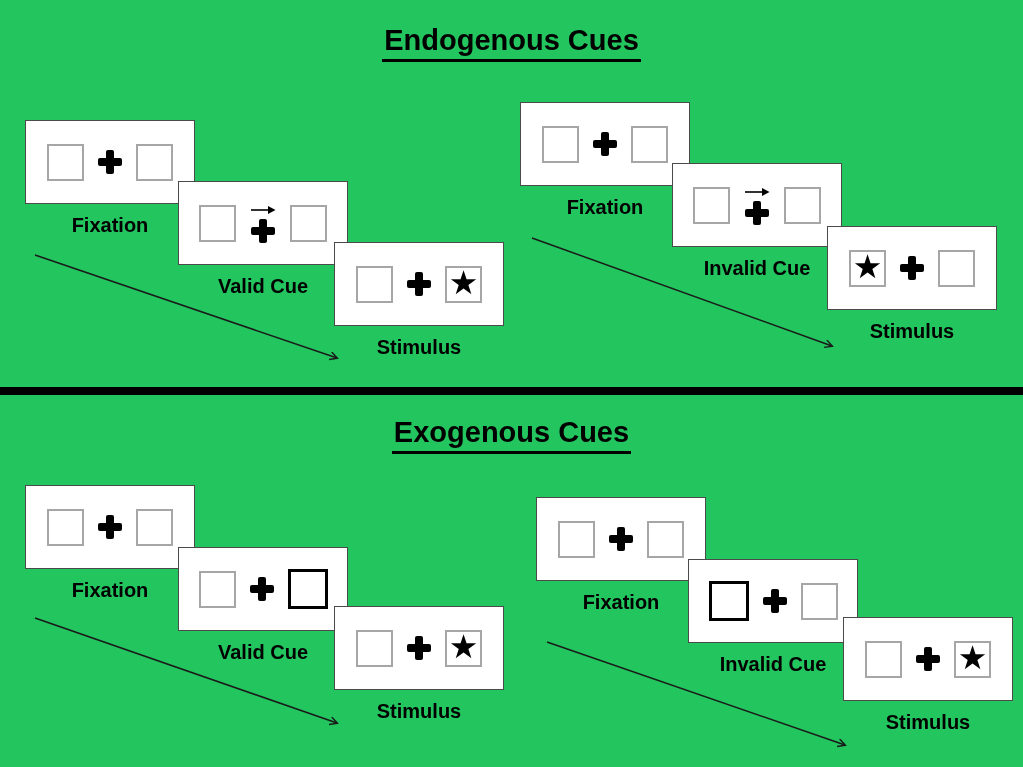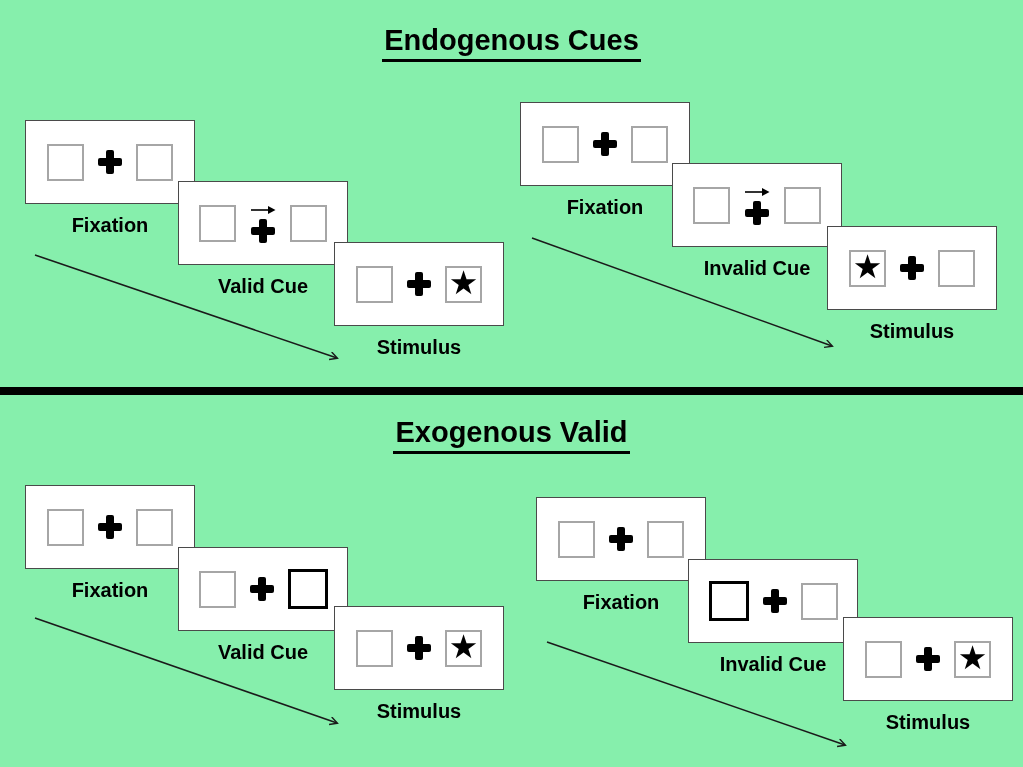--- a/index.html
+++ b/index.html
@@ -1,20 +1,20 @@
 <!DOCTYPE html>
 <html><head>
 <meta charset="utf-8">
 <style>
   html, body { margin: 0; padding: 0; background: #ffffff; }
   .canvas {
     position: relative;
     width: 1023px;
     height: 767px;
-    background: #86efac;
+    background: #22c55e;
     font-family: "Liberation Sans", sans-serif;
     overflow: hidden;
   }
   .title {
     position: absolute;
     left: 0;
     width: 100%;
     text-align: center;
     font-size: 29px;
     font-weight: bold;
@@ -177,21 +177,21 @@
         <span class="star">★</span>
       </div>
     <div class="plus"></div>
     <div class="sq"></div>
   </div>
   <div class="plabel" style="left:827px;top:320px">Stimulus</div>
 
   <div class="divider"></div>
 
   <div class="title" style="top:416px">
-    <span>Exogenous Valid</span>
+    <span>Exogenous Cues</span>
   </div>
 
   <div class="panel" style="left:25px;top:485px">
     <div class="sq"></div>
     <div class="plus"></div>
     <div class="sq"></div>
   </div>
   <div class="plabel" style="left:25px;top:579px">Fixation</div>
 
   <div class="panel" style="left:178px;top:547px">

